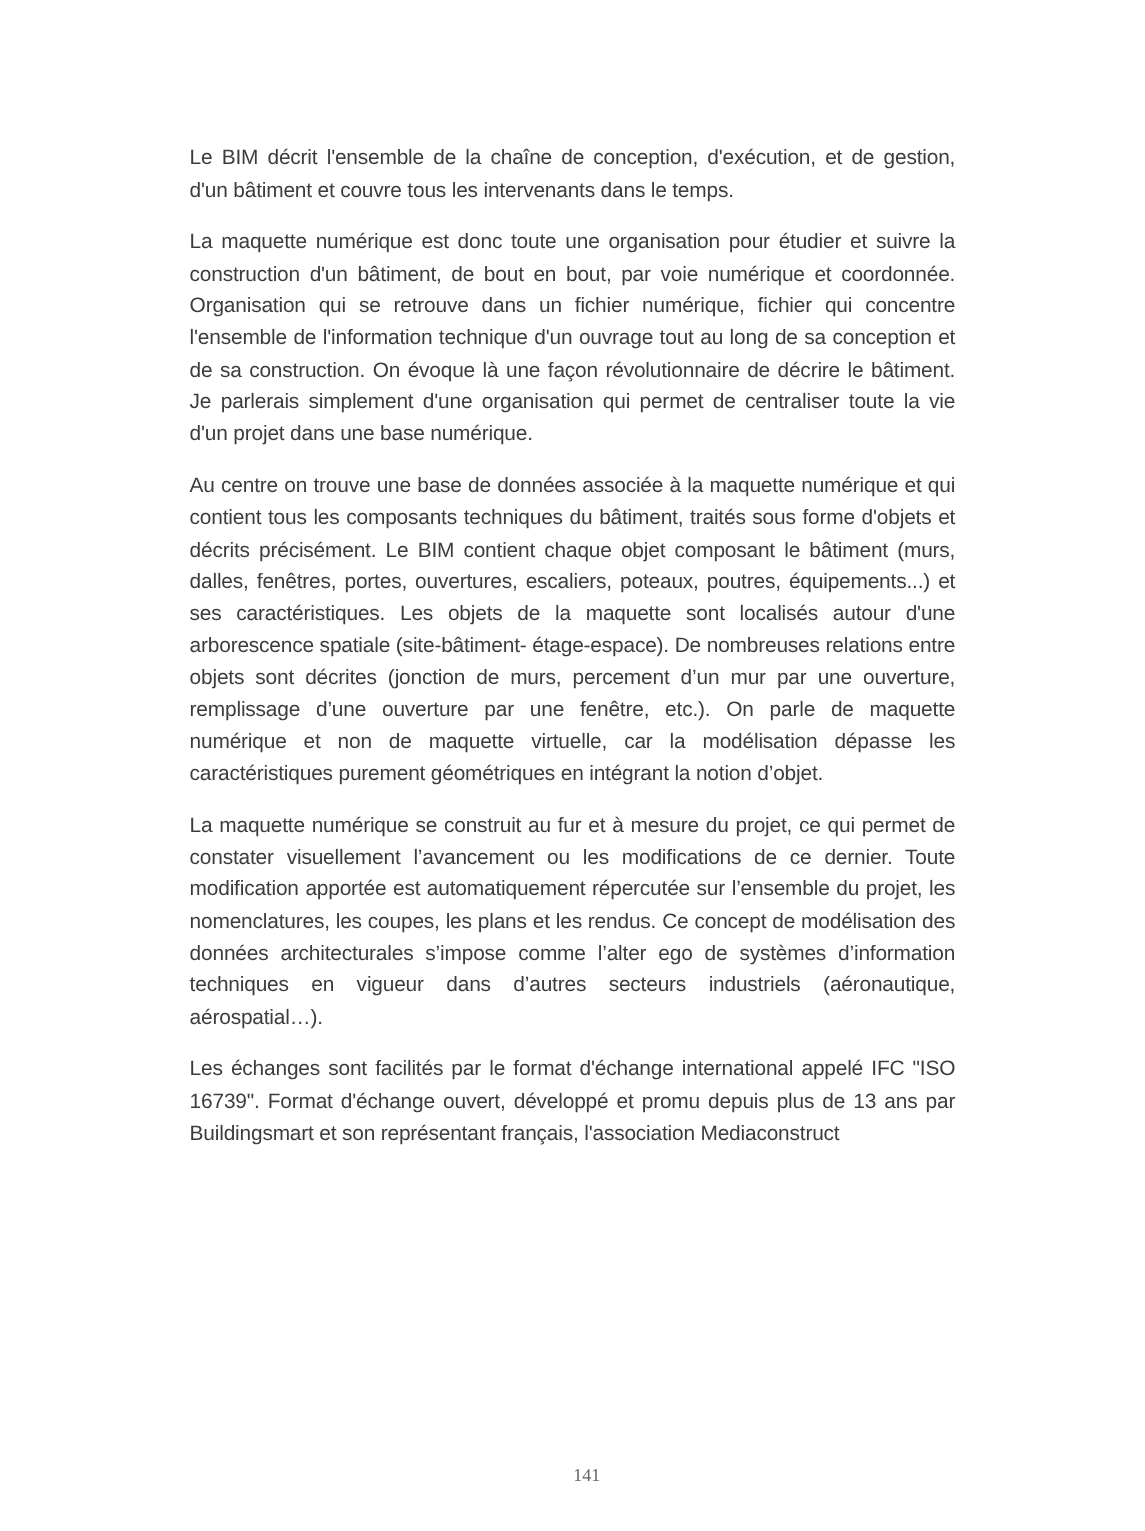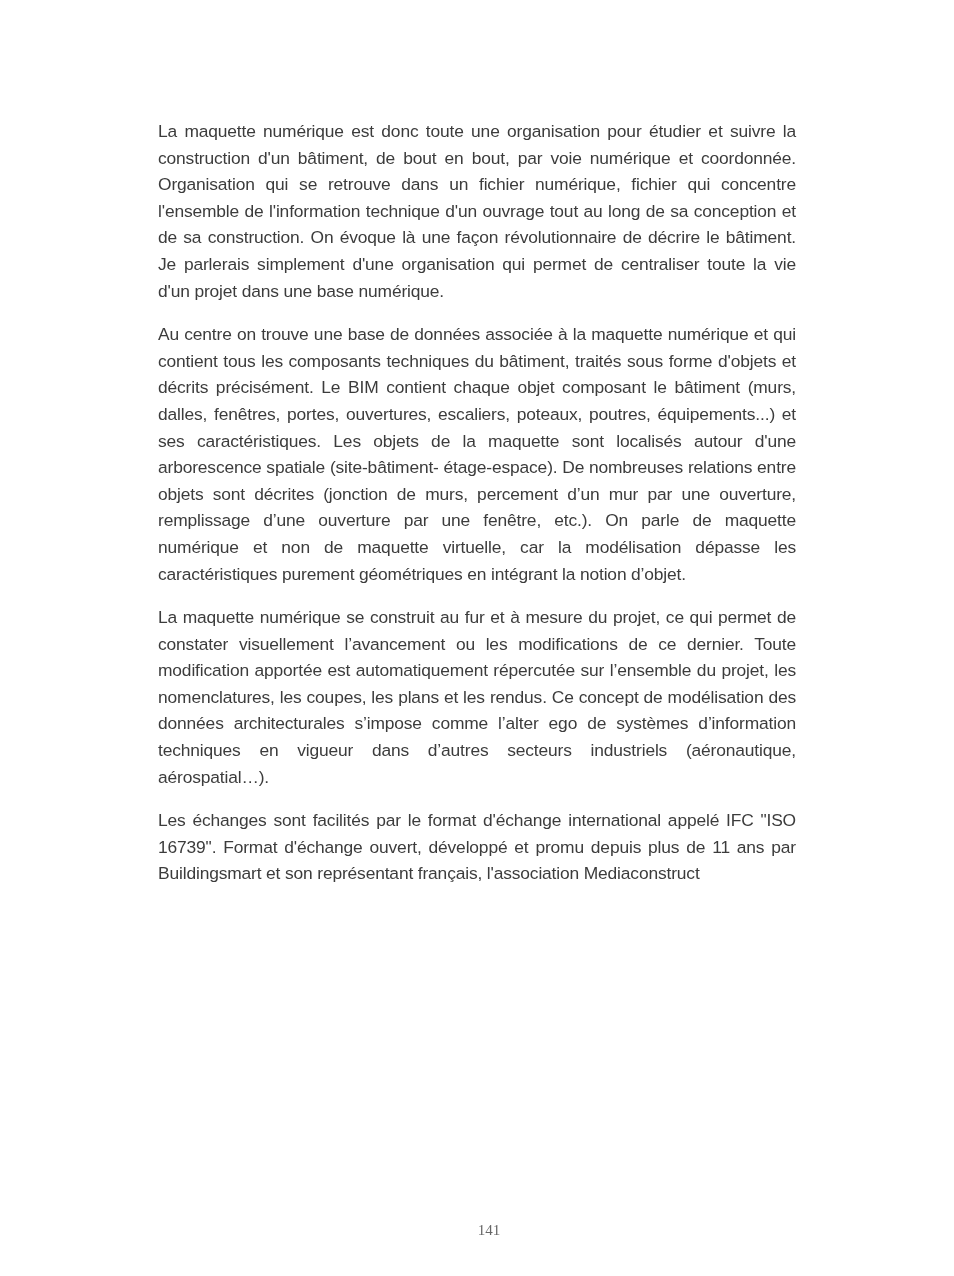--- a/index.html
+++ b/index.html
@@ -46,19 +46,20 @@
       font-family: "Liberation Serif", serif;
       font-size: 15px;
       color: #666666;
     }
   </style>
 </head>
 <body>
 
 <div class="page">
   <div class="body-text">
+    <p>Le BIM décrit l'ensemble de la chaîne de conception, d'exécution, et de gestion, d'un bâtiment et couvre tous les intervenants dans le temps.</p>
     <p>La maquette numérique est donc toute une organisation pour étudier et suivre la construction d'un bâtiment, de bout en bout, par voie numérique et coordonnée. Organisation qui se retrouve dans un fichier numérique, fichier qui concentre l'ensemble de l'information technique d'un ouvrage tout au long de sa conception et de sa construction. On évoque là une façon révolutionnaire de décrire le bâtiment. Je parlerais simplement d'une organisation qui permet de centraliser toute la vie d'un projet dans une base numérique.</p>
     <p>Au centre on trouve une base de données associée à la maquette numérique et qui contient tous les composants techniques du bâtiment, traités sous forme d'objets et décrits précisément. Le BIM contient chaque objet composant le bâtiment (murs, dalles, fenêtres, portes, ouvertures, escaliers, poteaux, poutres, équipements...) et ses caractéristiques. Les objets de la maquette sont localisés autour d'une arborescence spatiale (site-bâtiment- étage-espace). De nombreuses relations entre objets sont décrites (jonction de murs, percement d’un mur par une ouverture, remplissage d’une ouverture par une fenêtre, etc.). On parle de maquette numérique et non de maquette virtuelle, car la modélisation dépasse les caractéristiques purement géométriques en intégrant la notion d’objet.</p>
     <p>La maquette numérique se construit au fur et à mesure du projet, ce qui permet de constater visuellement l’avancement ou les modifications de ce dernier. Toute modification apportée est automatiquement répercutée sur l’ensemble du projet, les nomenclatures, les coupes, les plans et les rendus. Ce concept de modélisation des données architecturales s’impose comme l’alter ego de systèmes d’information techniques en vigueur dans d’autres secteurs industriels (aéronautique, aérospatial…).</p>
-    <p>Les échanges sont facilités par le format d'échange international appelé IFC "ISO 16739". Format d'échange ouvert, développé et promu depuis plus de 11 ans par Buildingsmart et son représentant français, l'association Mediaconstruct</p>
+    <p>Les échanges sont facilités par le format d'échange international appelé IFC "ISO 16739". Format d'échange ouvert, développé et promu depuis plus de 13 ans par Buildingsmart et son représentant français, l'association Mediaconstruct</p>
   </div>
   <div class="page-number">141</div>
 </div>
 
 </body></html>

